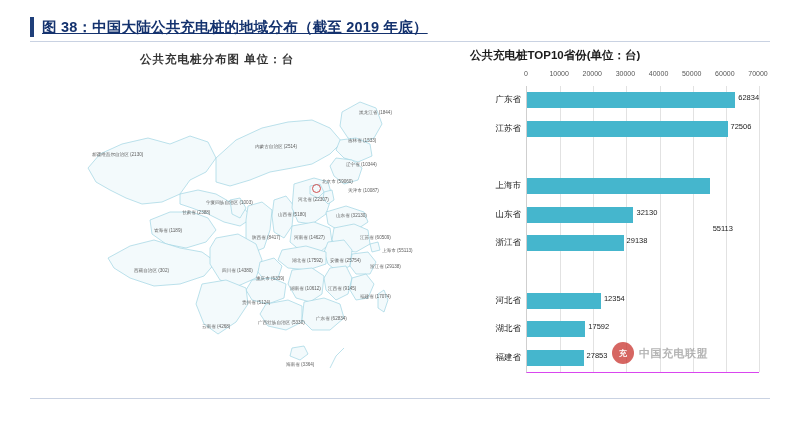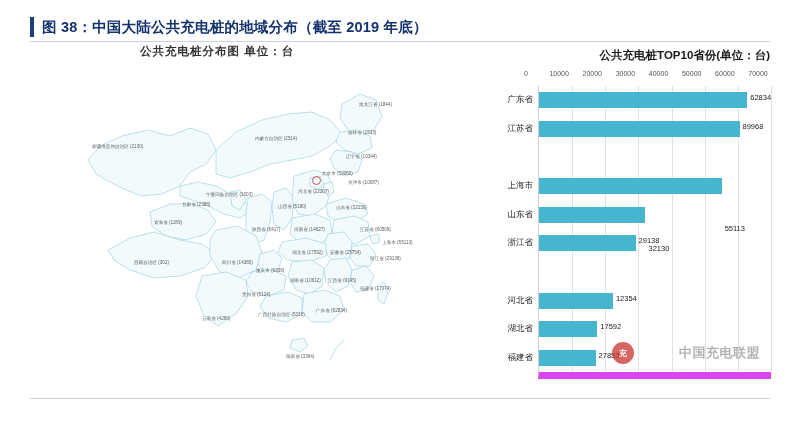--- a/index.html
+++ b/index.html
@@ -35,34 +35,35 @@
     height: 20px;
     background: #1f3f7a;
     margin-right: 8px;
   }
   .title-text {
     font-size: 14.5px;
     font-weight: bold;
     color: #14326e;
     letter-spacing: 0.2px;
     white-space: nowrap;
+    text-decoration: underline;
   }
   .title-rule {
     position: absolute;
     left: 30px;
     top: 41px;
     width: 740px;
     height: 1px;
     background: #c9d2e2;
   }
   
   .map-panel {
     position: absolute;
     left: 30px;
-    top: 40px;
+    top: 48px;
     width: 430px;
     height: 340px;
   }
   .map-caption {
     position: absolute;
     left: 110px;
     top: 4px;
     font-size: 11.5px;
     color: #333333;
     font-weight: bold;
@@ -100,21 +101,21 @@
     left: 470px;
     top: 48px;
     width: 300px;
     height: 340px;
   }
   .chart-title {
     position: absolute;
     left: 0;
     top: 0;
     width: 300px;
-    text-align: right;
+    text-align: left;
     font-size: 11.5px;
     font-weight: bold;
     color: #1a1a1a;
   }
   .chart-area {
     position: absolute;
     left: 0;
     top: 22px;
     width: 300px;
     height: 318px;
@@ -129,26 +130,26 @@
   .axis-tick {
     position: absolute;
     top: 0;
     font-size: 7px;
     color: #555555;
     transform: translateX(-50%);
     white-space: nowrap;
   }
   .plot {
     position: absolute;
-    left: 68px;
+    left: 56px;
     top: 16px;
     width: 232px;
     height: 286px;
     border-left: 1px solid #cfcfcf;
-    border-bottom: 7px solid #d946ef;
+    border-bottom: 1px solid #d946ef;
   }
   .gridline {
     position: absolute;
     top: 0;
     bottom: 0;
     width: 1px;
     background: #e2e2e2;
   }
   .bar-row {
     position: absolute;
@@ -195,25 +196,24 @@
     background: #c9332e;
     color: #ffffff;
     font-size: 8px;
     display: flex;
     align-items: center;
     justify-content: center;
     margin-right: 5px;
     font-weight: bold;
   }
   .wm-text {
-    font-size: 13px;
+    font-size: 11px;
     color: #9a9a9a;
     font-weight: bold;
     letter-spacing: 0.5px;
-    margin-left: 40px;
   }
   
   .source-rule {
     position: absolute;
     left: 30px;
     top: 398px;
     width: 740px;
     height: 1px;
     background: #c9d2e2;
   }
@@ -368,31 +368,31 @@
           <div class="gridline" style="left: 198.857px;"></div>
           <div class="gridline" style="left: 232px;"></div>
           <div class="bar-row" style="top: 6.3px;">
             <div class="cat-label">广东省</div>
             <div class="bar" style="width: 208.25px; background: rgb(69, 182, 205);"></div>
             <div class="bar-value" style="left: 211.25px;">62834</div>
           </div>
           <div class="bar-row" style="top: 34.9px;">
             <div class="cat-label">江苏省</div>
             <div class="bar" style="width: 200.544px; background: rgb(69, 182, 205);"></div>
-            <div class="bar-value" style="left: 203.544px;">89968</div>
+            <div class="bar-value" style="left: 203.544px;">72506</div>
           </div>
           <div class="bar-row" style="top: 92.1px;">
             <div class="cat-label">上海市</div>
             <div class="bar" style="width: 182.66px; background: rgb(69, 182, 205);"></div>
             <div class="bar-value" style="left: 185.66px; margin-top: 45px;">55113</div>
           </div>
           <div class="bar-row" style="top: 120.7px;">
             <div class="cat-label">山东省</div>
             <div class="bar" style="width: 106.488px; background: rgb(69, 182, 205);"></div>
-            <div class="bar-value" style="left: 109.488px; margin-top: 36px;">32130</div>
+            <div class="bar-value" style="left: 109.488px;">32130</div>
           </div>
           <div class="bar-row" style="top: 149.3px;">
             <div class="cat-label">浙江省</div>
             <div class="bar" style="width: 96.5717px; background: rgb(69, 182, 205);"></div>
             <div class="bar-value" style="left: 99.5717px; text-align: right;">29138</div>
           </div>
           <div class="bar-row" style="top: 206.5px;">
             <div class="cat-label">河北省</div>
             <div class="bar" style="width: 73.9318px; background: rgb(69, 182, 205);"></div>
             <div class="bar-value" style="left: 76.9318px;">12354</div>

